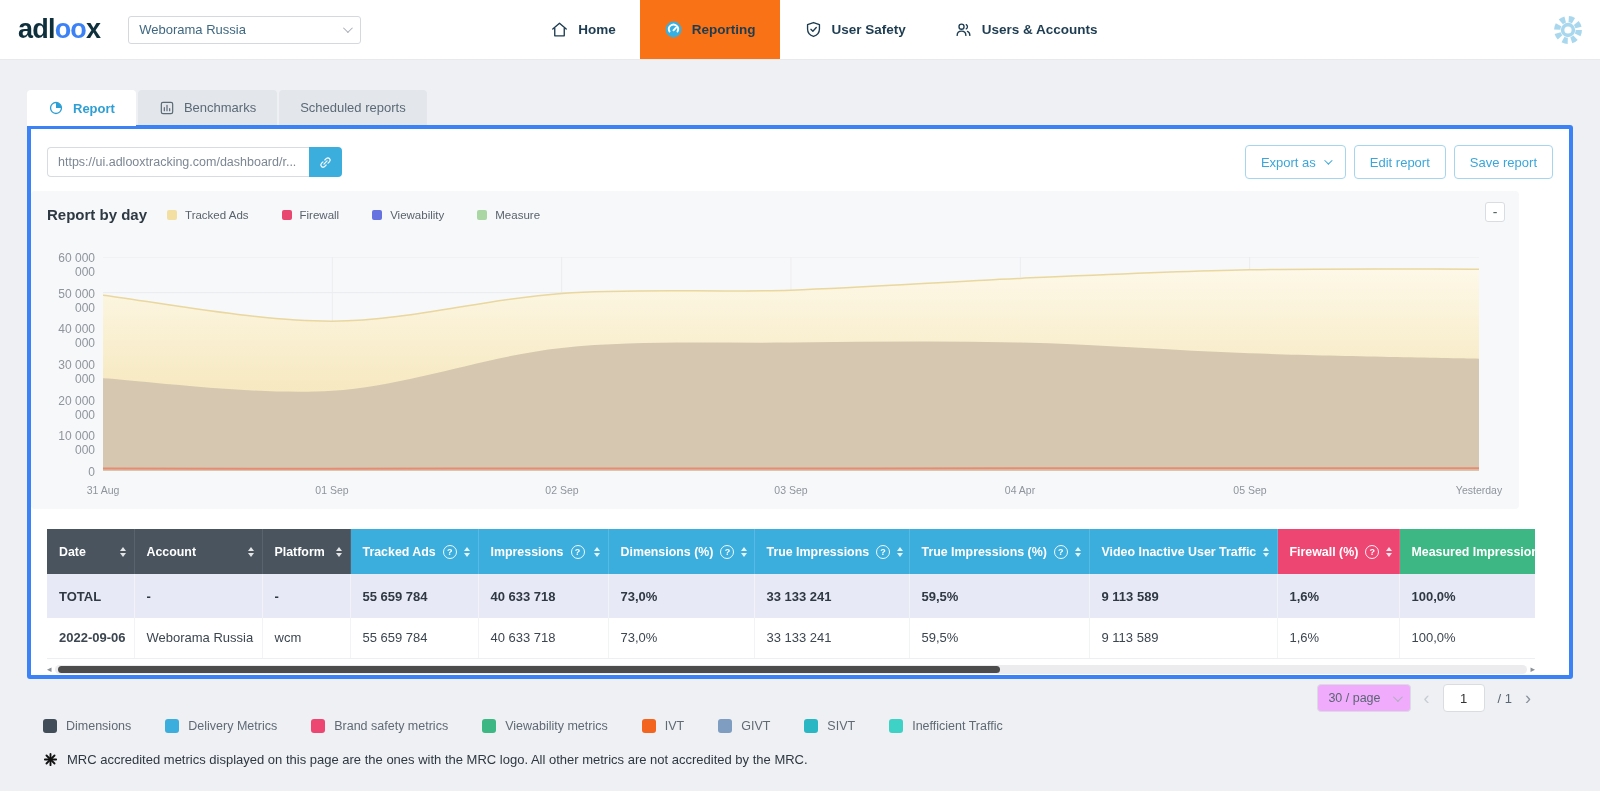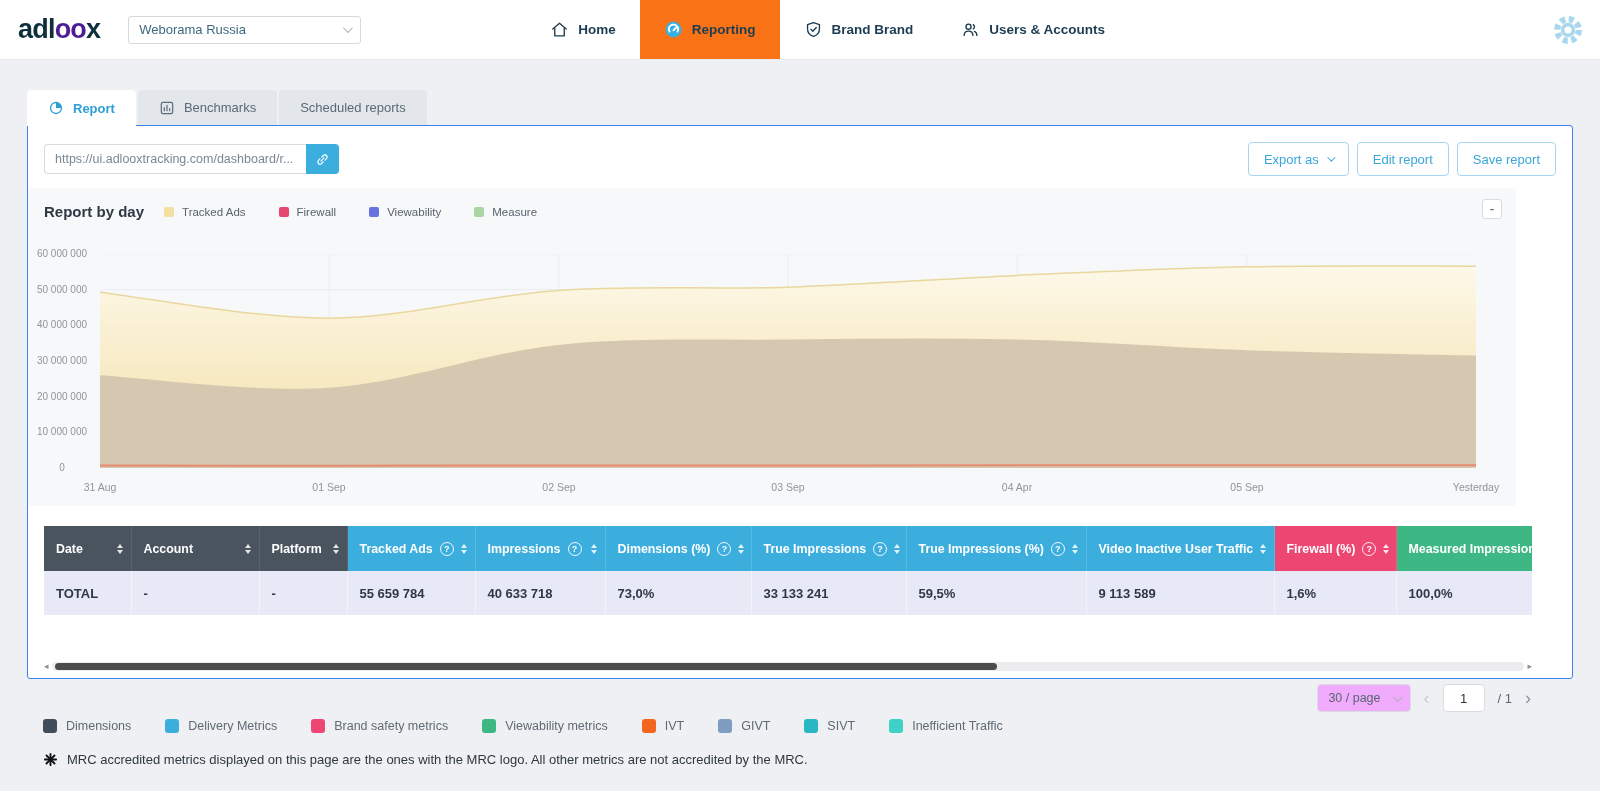--- a/index.html
+++ b/index.html
@@ -3,21 +3,21 @@
 <meta charset="utf-8">
 <style>
   * { margin:0; padding:0; box-sizing:border-box; }
   html,body { width:1600px; height:791px; }
   body { background:#eef0f3; font-family:"Liberation Sans",sans-serif; overflow:hidden; position:relative; }
 
   
   .navbar { position:absolute; top:0; left:0; width:1600px; height:60px; background:#fff;
             border-bottom:1px solid #e7e9ec; display:flex; align-items:center; z-index:5; }
   .logo { font-size:27px; font-weight:800; letter-spacing:-0.8px; color:#0e2f3c; margin-left:18px; cursor:pointer; }
-  .logo .accent { color:#4c1d95; }
+  .logo .accent { color:#3b82f6; }
   .account-select { margin-left:28px; width:233px; height:28px; border:1px solid #d5d9de; border-radius:3px;
                     background:#fff; display:flex; align-items:center; justify-content:space-between;
                     padding:0 10px; font-size:13px; color:#3f6880; cursor:pointer; }
   .chev { width:7px; height:7px; border-style:solid; border-color:#a9b0b7; border-width:0 1.5px 1.5px 0;
           transform:rotate(45deg) translateY(-2px); display:inline-block; }
   .nav { display:flex; align-items:stretch; height:100%; margin-left:165px; }
   .nav-item { display:flex; align-items:center; gap:9px; padding:0 24px; font-size:13.5px; font-weight:600;
               color:#1d3c51; cursor:pointer; }
   .nav-item svg { width:19px; height:19px; }
   .nav-item.active { background:#f97316; }
@@ -25,21 +25,21 @@
 
   
   .tabs-row { position:absolute; top:90px; left:27px; display:flex; z-index:4; }
   .tab { height:35px; display:flex; align-items:center; gap:9px; padding:0 21px; background:#e3e6ea;
          color:#5b6a77; font-size:13px; border-radius:4px 4px 0 0; margin-right:2px; cursor:pointer; }
   .tab svg { width:16px; height:16px; }
   .tab.active { background:#fff; color:#2d9fd4; font-weight:600; height:36px; position:relative; z-index:6; }
 
   
   .panel { position:absolute; top:125px; left:27px; width:1546px; height:554px; background:#fff;
-           border:1px solid #3b82f6; border-radius:0 3px 3px 3px; z-index:3; }
+           border:4px solid #3b82f6; border-radius:0 3px 3px 3px; z-index:3; }
 
   .toolbar { position:absolute; top:16px; left:16px; right:16px; display:flex; align-items:center; }
   .url-group { display:flex; }
   .url-input { width:262px; height:30px; border:1px solid #d8dce0; border-right:none; border-radius:4px 0 0 4px;
                padding:0 10px; font-size:12.5px; color:#7c8794; font-family:inherit; background:#fff; }
   .link-btn { width:33px; height:30px; background:#3caede; border:none; border-radius:0 4px 4px 0;
               display:flex; align-items:center; justify-content:center; cursor:pointer; }
   .link-btn svg { width:15px; height:15px; }
   .toolbar .spacer { flex:1; }
   .btn { height:30px; padding:16px 15px; background:#fff; border:1px solid #a6d6ef; border-radius:4px;
@@ -51,21 +51,21 @@
   .chart-card { position:absolute; top:62px; left:0; width:1488px; height:318px; background:#f7f8fa; border-radius:4px; }
   .chart-header { display:flex; align-items:center; padding:15px 16px 0 16px; }
   .chart-title { font-size:15px; font-weight:700; color:#2e3943; }
   .chart-legend { display:flex; gap:33px; margin-left:20px; }
   .cl-item { display:flex; align-items:center; gap:8px; font-size:11.5px; color:#59636d; cursor:pointer; }
   .sw { width:10px; height:10px; border-radius:2px; display:inline-block; }
   .collapse-btn { position:absolute; right:14px; top:11px; width:20px; height:20px; background:#fff;
                   border:1px solid #d9dde1; border-radius:3px; color:#566; font-size:14px;
                   display:flex; align-items:center; justify-content:center; cursor:pointer; }
   .plot { position:absolute; left:72px; top:66px; width:1376px; height:214px; }
-  .ytick { position:absolute; left:4px; width:60px; text-align:center; font-size:10px; color:#8f959c; }
+  .ytick { position:absolute; left:4px; width:60px; text-align:right; font-size:12px; color:#8f959c; }
   .xtick { position:absolute; top:293px; transform:translateX(-50%); font-size:10.5px; color:#8f959c; white-space:nowrap; }
 
   
   .table-wrap { position:absolute; left:16px; top:400px; width:1488px; overflow:hidden; }
   table { border-collapse:collapse; table-layout:fixed; width:1509px; }
   thead th { height:45px; color:#fff; font-size:12.4px; font-weight:600; text-align:left;
              padding:0 8px 0 12px; overflow:hidden; cursor:pointer; }
   th.g-dim { background:#49545f; border-right:1px solid #59636d; }
   th.g-del { background:#3caede; border-right:1px solid #55bae4; }
   th.g-bs  { background:#ee4672; border-right:1px solid #f15c83; }
@@ -134,21 +134,21 @@
           <path d="M7 14.5 A 5.8 5.8 0 1 1 17 14.5" stroke="#fff" stroke-width="2.4" fill="none" stroke-linecap="round"></path>
           <line x1="12" y1="13" x2="15.2" y2="9.6" stroke="#fff" stroke-width="2.4" stroke-linecap="round"></line>
         </svg>
       <span>Reporting</span>
     </div>
     <div class="nav-item">
       <svg viewBox="0 0 24 24" fill="none" stroke="#1d3c51" stroke-width="1.7" stroke-linecap="round" stroke-linejoin="round">
           <path d="M12 3.2 L19.5 5.8 V11.5 C19.5 16.5 16.2 19.6 12 20.8 C7.8 19.6 4.5 16.5 4.5 11.5 V5.8 Z"></path>
           <path d="M8.7 11.8 L11.2 14.3 L15.5 9.5"></path>
         </svg>
-      <span>Brand Brand</span>
+      <span>User Safety</span>
     </div>
     <div class="nav-item">
       <svg viewBox="0 0 24 24" fill="none" stroke="#1d3c51" stroke-width="1.7" stroke-linecap="round" stroke-linejoin="round">
           <circle cx="9.5" cy="8.5" r="3.2"></circle>
           <path d="M4 19.5 C4 16 6.5 14 9.5 14 C12.5 14 15 16 15 19.5"></path>
           <path d="M15.5 5.8 A3.2 3.2 0 0 1 15.5 11.2"></path>
           <path d="M17 14.3 C19 15 20 16.8 20 19.5"></path>
         </svg>
       <span>Users &amp; Accounts</span>
     </div>
@@ -397,20 +397,33 @@
           <td>-</td>
           <td>55 659 784</td>
           <td>40 633 718</td>
           <td>73,0%</td>
           <td>33 133 241</td>
           <td>59,5%</td>
           <td>9 113 589</td>
           <td>1,6%</td>
           <td>100,0%</td>
         </tr>
+        <tr class="data-row">
+          <td>2022-09-06</td>
+          <td>Weborama Russia</td>
+          <td>wcm</td>
+          <td>55 659 784</td>
+          <td>40 633 718</td>
+          <td>73,0%</td>
+          <td>33 133 241</td>
+          <td>59,5%</td>
+          <td>9 113 589</td>
+          <td>1,6%</td>
+          <td>100,0%</td>
+        </tr>
       </tbody>
     </table>
   </div>
 
   <div class="hscroll">
     <span class="sarrow">◂</span>
     <div class="track">
         <div class="thumb"></div>
       </div>
     <span class="sarrow">▸</span>

